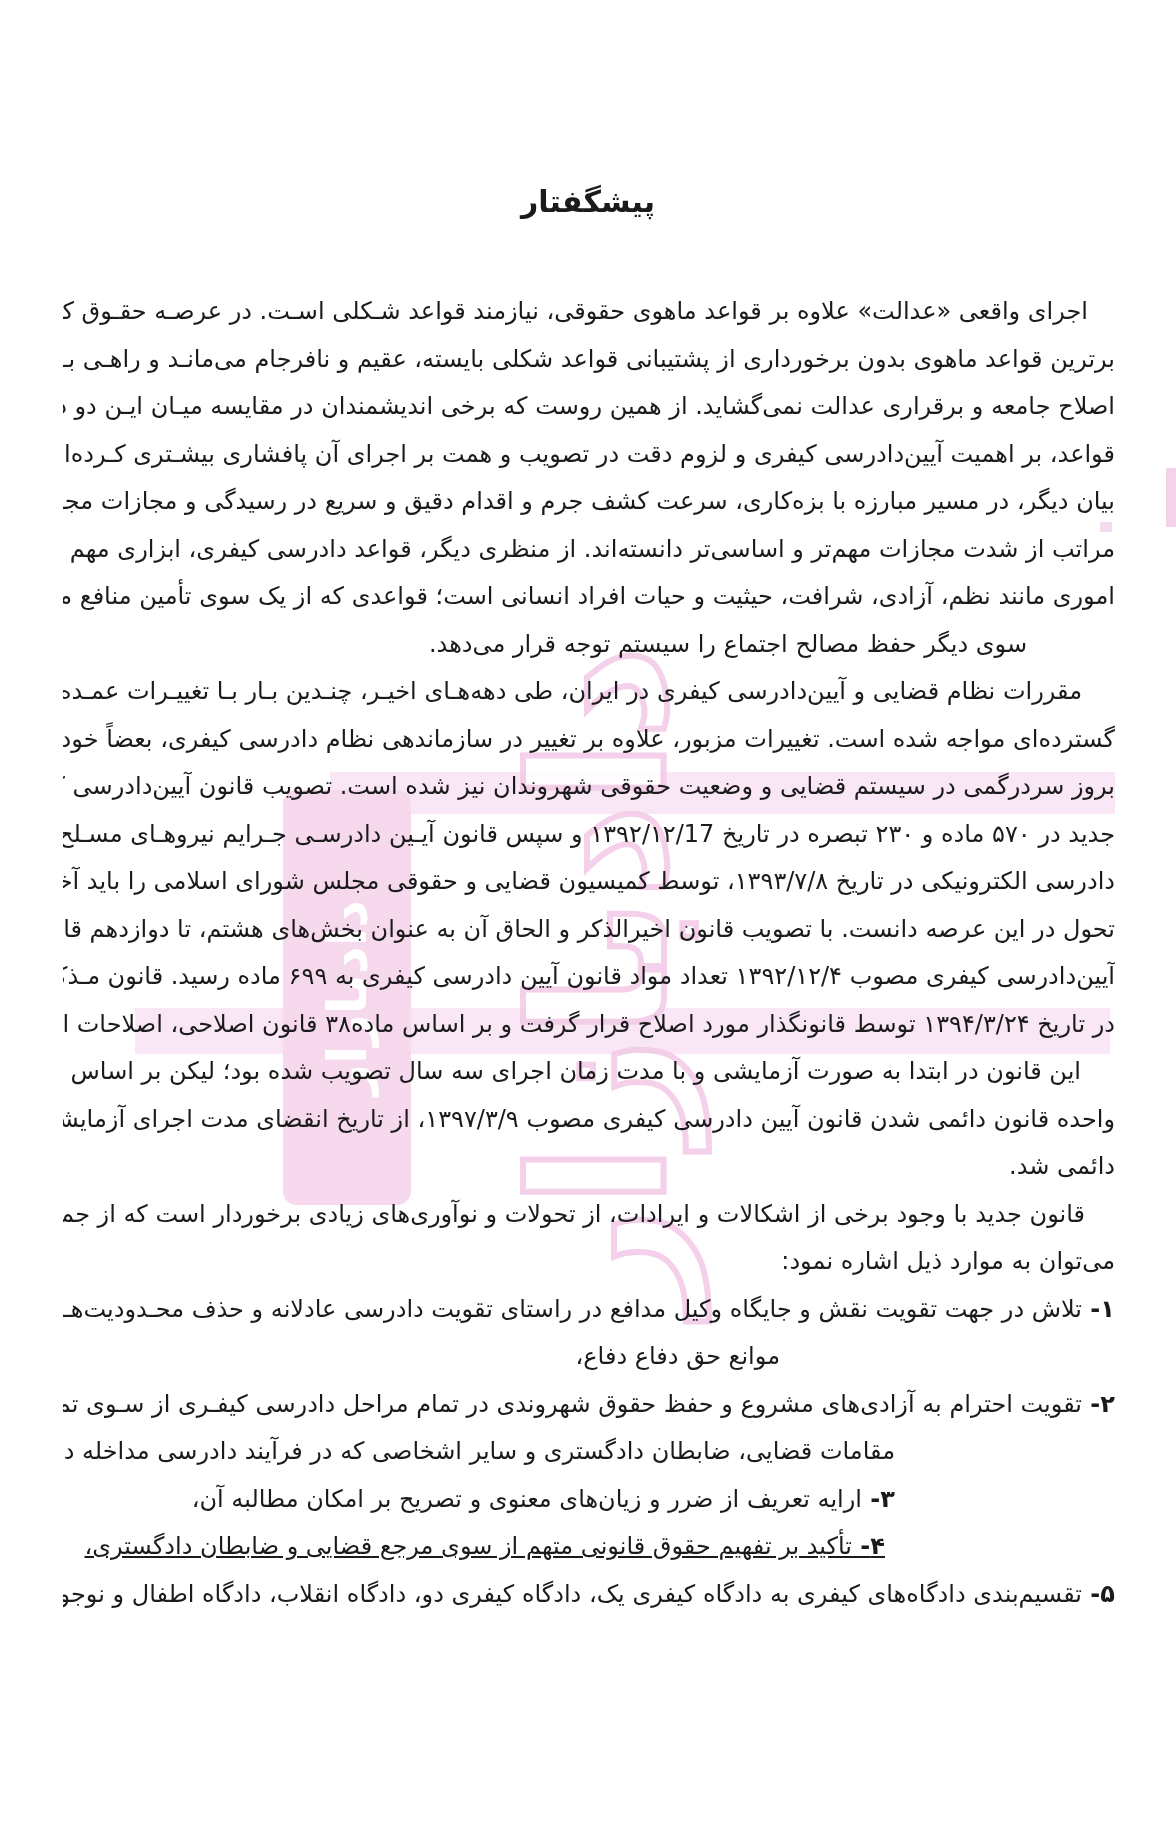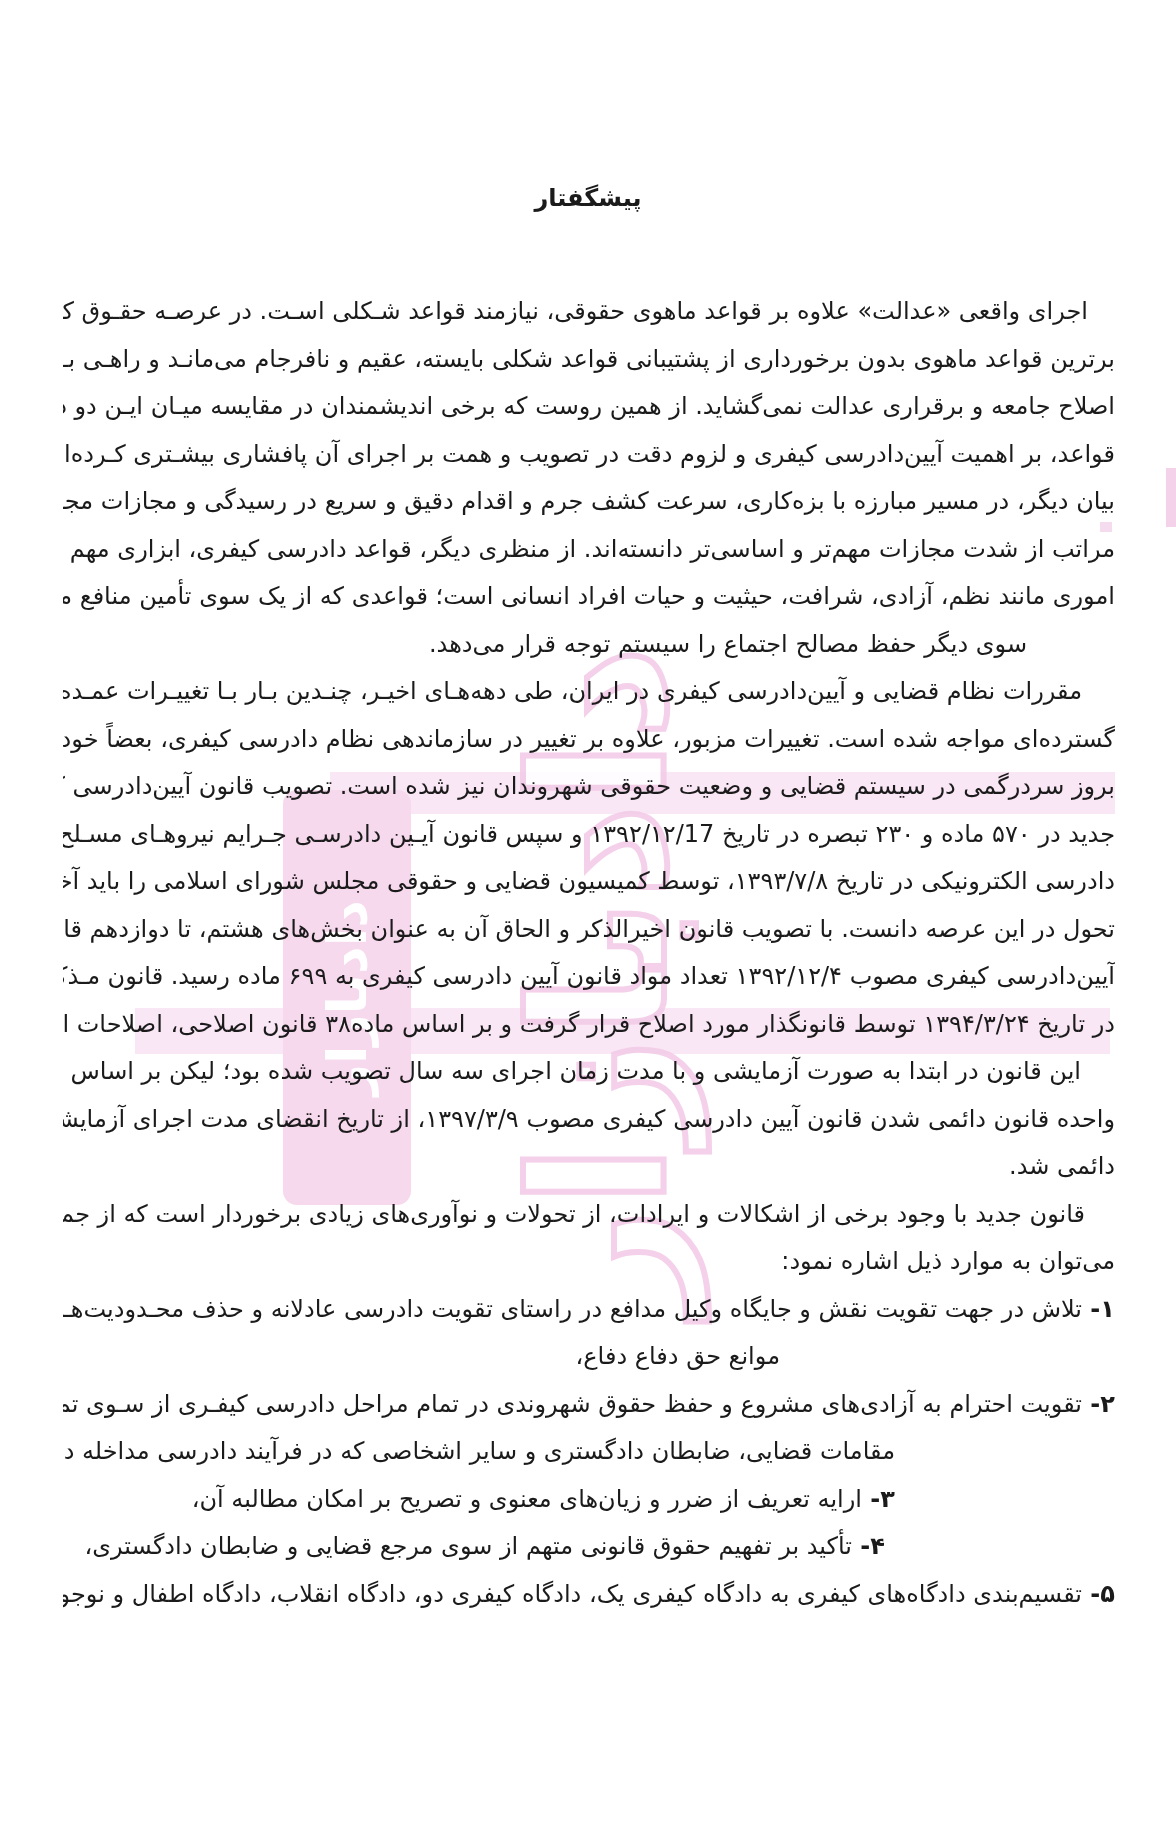--- a/index.html
+++ b/index.html
@@ -3,21 +3,21 @@
 <meta charset="utf-8">
 <style>
   html,body{margin:0;padding:0;background:#e8e8e8;}
   .page{
     position:relative;width:1176px;height:1836px;background:#ffffff;
     overflow:hidden;font-family:"DejaVu Sans",sans-serif;color:#1b1b1b;
     margin:0 auto;
   }
   .title{
     position:absolute;top:184px;left:0;width:100%;text-align:center;
-    direction:rtl;font-size:24px;font-weight:bold;z-index:3;letter-spacing:0.5px;
+    direction:rtl;font-size:30px;font-weight:bold;z-index:3;letter-spacing:0.5px;
   }
   .textblock{
     position:absolute;top:288px;left:63px;width:1052px;direction:rtl;
     font-size:24px;z-index:2;
   }
   .line{height:47.5px;line-height:47.5px;white-space:nowrap;overflow:hidden;}
   .align-j{text-align:justify;text-align-last:justify;}
   .align-r{text-align:right;text-align-last:right;}
   .line b{font-weight:bold;}
 
@@ -78,17 +78,17 @@
       <div class="line align-j" style="padding-right: 34px;">این قانون در ابتدا به صورت آزمایشی و با مدت زمان اجرای سه سال تصویب شده بود؛ لیکن بر اساس مـاده</div>
       <div class="line align-j">واحده قانون دائمی شدن قانون آیین دادرسی کیفری مصوب ۱۳۹۷/۳/۹، از تاریخ انقضای مدت اجرای آزمایشـی،</div>
       <div class="line align-r">دائمی شد.</div>
       <div class="line align-j" style="padding-right: 30px;">قانون جدید با وجود برخی از اشکالات و ایرادات، از تحولات و نوآوری‌های زیادی برخوردار است که از جمله</div>
       <div class="line align-r">می‌توان به موارد ذیل اشاره نمود:</div>
       <div class="line align-j"><b>۱-&nbsp;</b>تلاش در جهت تقویت نقش و جایگاه وکیل مدافع در راستای تقویت دادرسی عادلانه و حذف محـدودیت‌هـا و</div>
       <div class="line align-r" style="padding-right: 335px;">موانع حق دفاع دفاع،</div>
       <div class="line align-j"><b>۲-&nbsp;</b>تقویت احترام به آزادی‌های مشروع و حفظ حقوق شهروندی در تمام مراحل دادرسی کیفـری از سـوی تمـامی</div>
       <div class="line align-r" style="padding-right: 220px;">مقامات قضایی، ضابطان دادگستری و سایر اشخاصی که در فرآیند دادرسی مداخله دارند،</div>
       <div class="line align-r" style="padding-right: 220px; text-align: right;"><b>۳-&nbsp;</b>ارایه تعریف از ضرر و زیان‌های معنوی و تصریح بر امکان مطالبه آن،</div>
-      <div class="line align-r" style="padding-right: 230px;"><b>۴-&nbsp;</b>تأکید بر تفهیم حقوق قانونی متهم از سوی مرجع قضایی و ضابطان دادگستری،</div>
+      <div class="line align-r" style="padding-right: 230px; text-decoration: underline;"><b>۴-&nbsp;</b>تأکید بر تفهیم حقوق قانونی متهم از سوی مرجع قضایی و ضابطان دادگستری،</div>
       <div class="line align-j"><b>۵-&nbsp;</b>تقسیم‌بندی دادگاه‌های کیفری به دادگاه کیفری یک، دادگاه کیفری دو، دادگاه انقلاب، دادگاه اطفال و نوجوانـان</div>
     </div>
 
 </div>
 
 </body></html>

